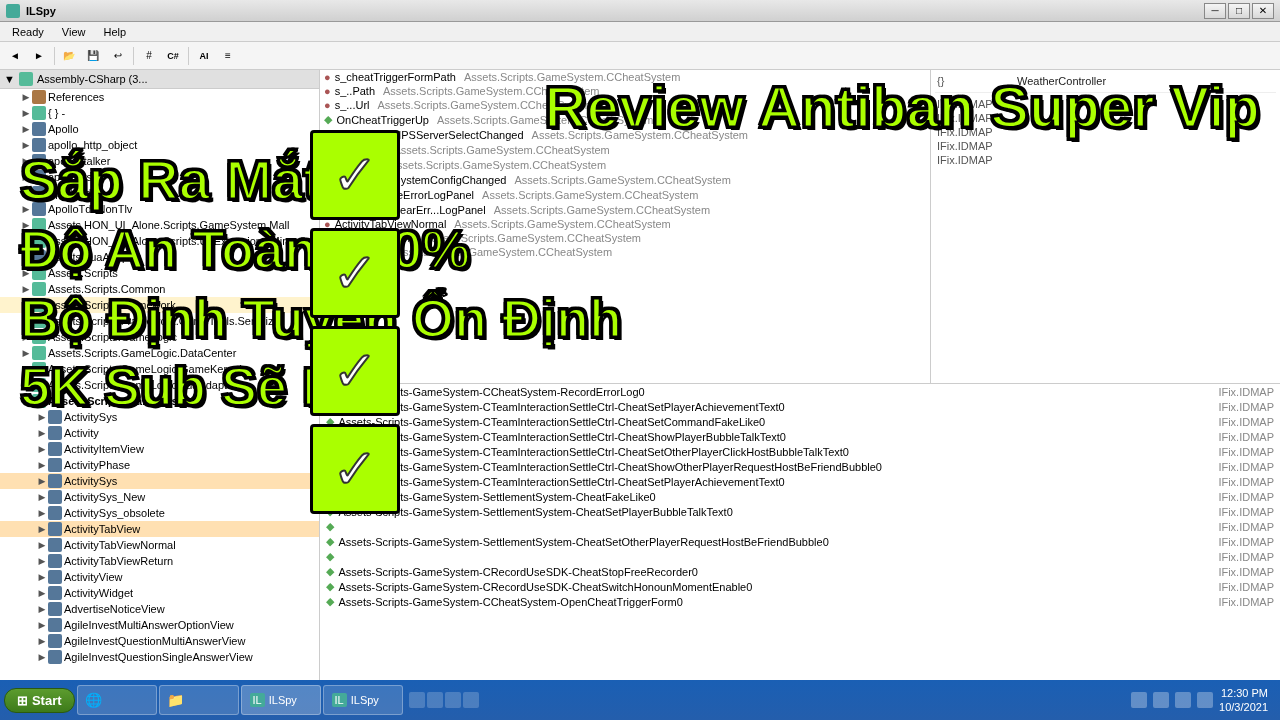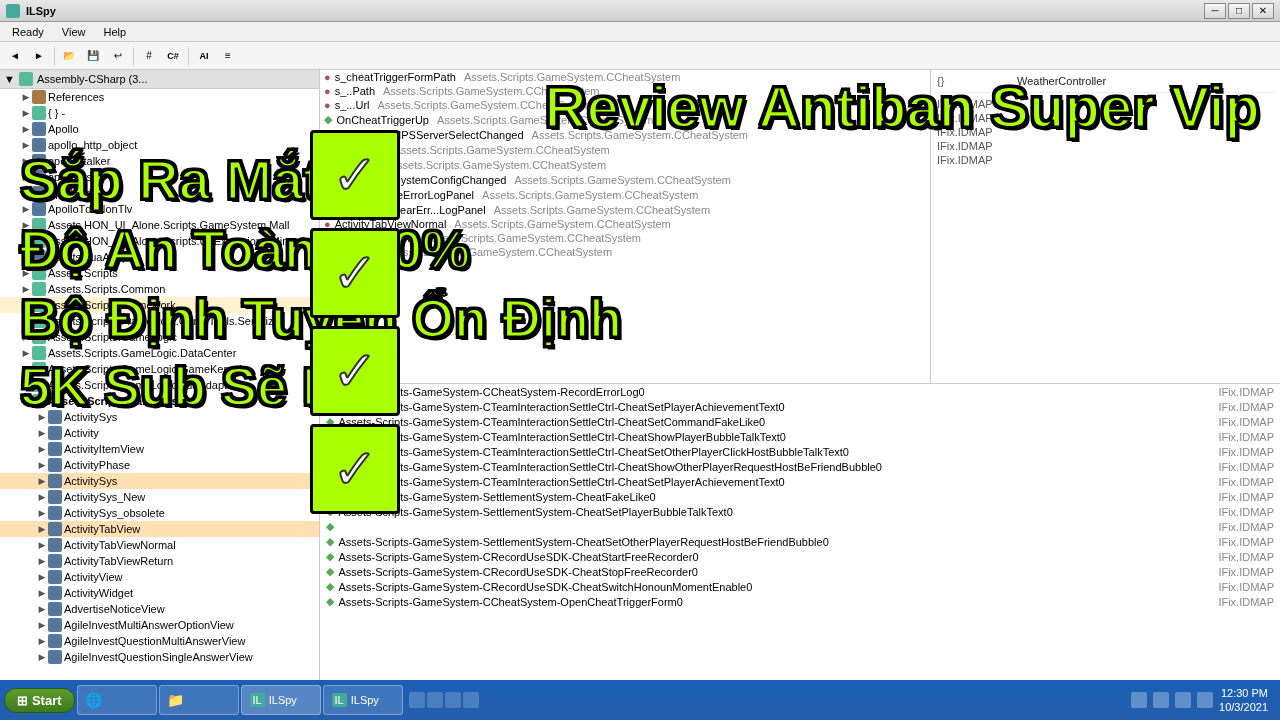--- a/index.html
+++ b/index.html
@@ -684,21 +684,20 @@
         <span style="color:#5a5;margin-right:4px;">◆</span>
         <span style="margin-left:auto;color:#888;">IFix.IDMAP</span>
       </div>
       <div class="bottom-list-item">
         <span style="color:#5a5;margin-right:4px;">◆</span>
         <span>Assets-Scripts-GameSystem-SettlementSystem-CheatSetOtherPlayerRequestHostBeFriendBubble0</span>
         <span style="margin-left:auto;color:#888;">IFix.IDMAP</span>
       </div>
       <div class="bottom-list-item">
         <span style="color:#5a5;margin-right:4px;">◆</span>
-        <span>Assets-Scripts-GameSystem-CRecordUseSDK-CheatStartFreeRecorder0</span>
         <span style="margin-left:auto;color:#888;">IFix.IDMAP</span>
       </div>
       <div class="bottom-list-item">
         <span style="color:#5a5;margin-right:4px;">◆</span>
         <span>Assets-Scripts-GameSystem-CRecordUseSDK-CheatStopFreeRecorder0</span>
         <span style="margin-left:auto;color:#888;">IFix.IDMAP</span>
       </div>
       <div class="bottom-list-item">
         <span style="color:#5a5;margin-right:4px;">◆</span>
         <span>Assets-Scripts-GameSystem-CRecordUseSDK-CheatSwitchHonounMomentEnable0</span>

